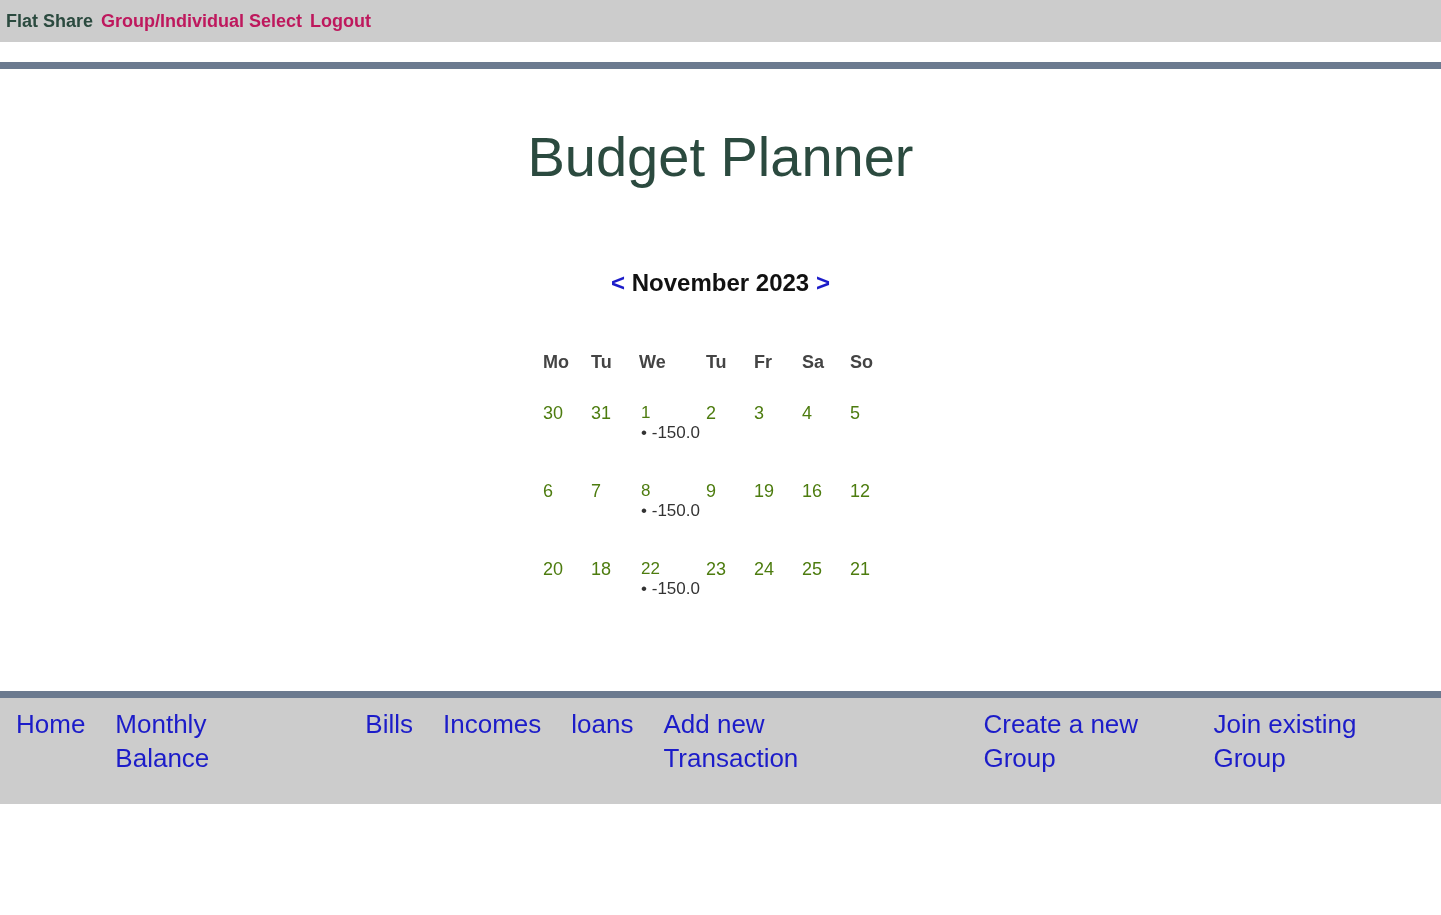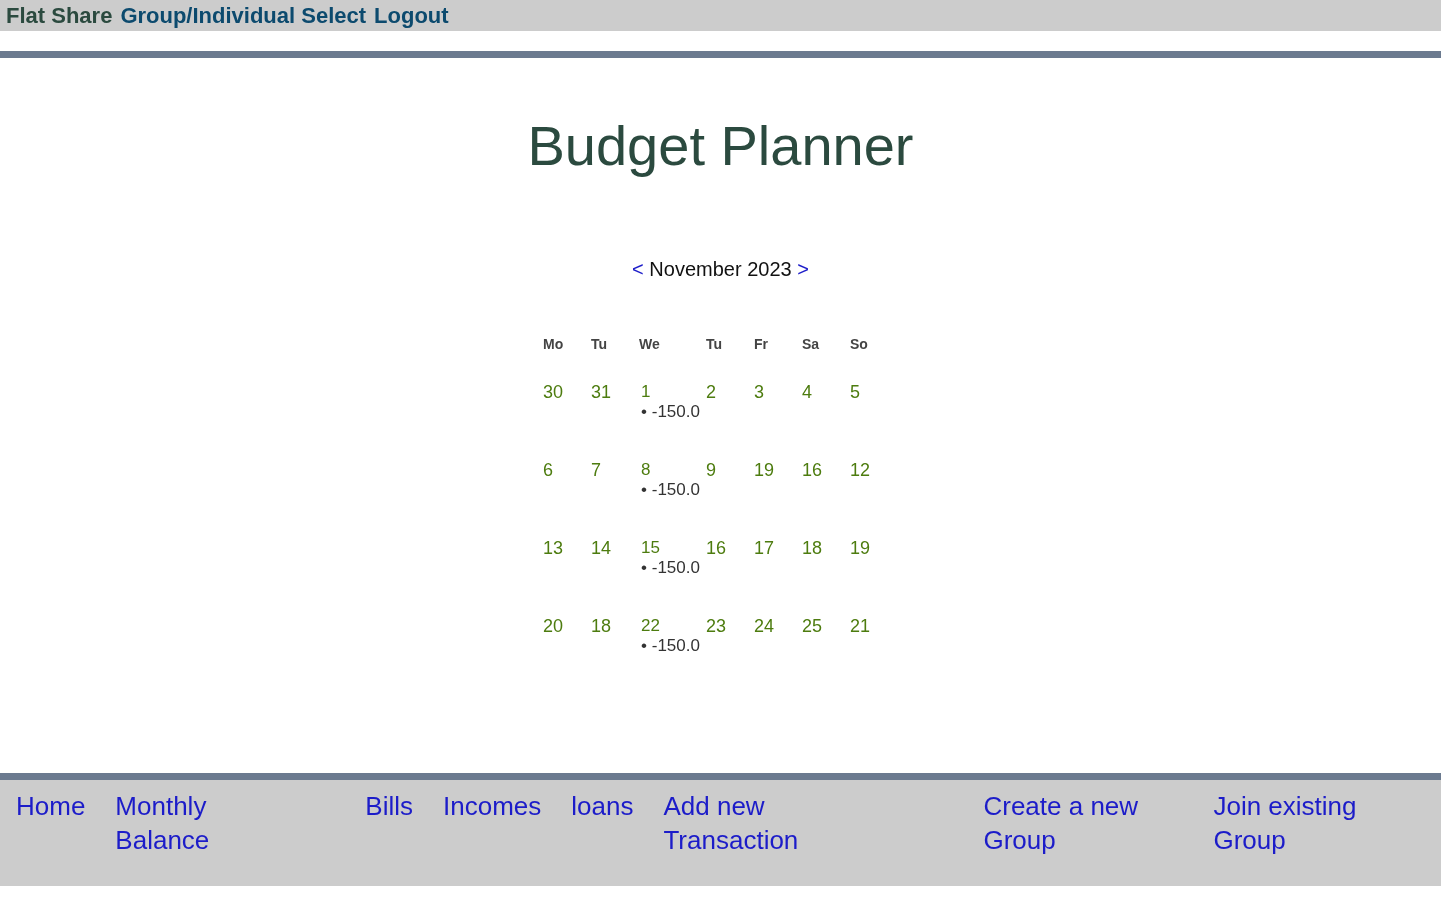--- a/index.html
+++ b/index.html
@@ -8,75 +8,75 @@
       box-sizing: border-box;
     }
     body {
       font-family: "Segoe UI", "Lucida Sans", Verdana, sans-serif;
       background: #fff;
       width: 1441px;
     }
     .top-nav {
       background: #cccccc;
       padding: 0 6px;
-      height: 31px;
+      height: 42px;
       display: flex;
       align-items: center;
-      font-size: 22px;
+      font-size: 18px;
       font-weight: bold;
     }
     .top-nav .brand {
       color: #2b4a3f;
       margin-right: 8px;
     }
     .top-nav a {
-      color: #0c4a6e;
+      color: #be185d;
       text-decoration: none;
       margin-right: 8px;
     }
     .hr-bar {
       height: 7px;
       background: #6b7a8f;
       margin-top: 20px;
     }
     .main {
       text-align: center;
       padding-top: 55px;
-      padding-bottom: 75px;
+      padding-bottom: 50px;
     }
     .page-title {
       color: #2b4a3f;
       font-size: 56px;
       font-weight: 500;
       margin-bottom: 80px;
     }
     .month-row {
-      font-size: 20px;
-      font-weight: normal;
+      font-size: 24px;
+      font-weight: bold;
       margin-bottom: 55px;
     }
     .month-row .nav-arrow {
       color: #1c1cc9;
       text-decoration: none;
       cursor: pointer;
     }
     .month-row .month-label {
       color: #111;
     }
     .calendar {
       display: inline-block;
       text-align: left;
     }
     .calendar table {
       border-collapse: collapse;
     }
     .calendar th {
       font-weight: 600;
       color: #444;
-      font-size: 14px;
+      font-size: 18px;
       text-align: left;
       padding: 0 12px 30px 0;
       min-width: 48px;
     }
     .calendar td {
       vertical-align: top;
       font-size: 18px;
       color: #333;
       padding: 0 6px 38px 0;
       min-width: 48px;
@@ -180,34 +180,20 @@
                 <div class="entry-line daynum">8</div>
                 <div class="entry-line"><span>• </span><span>-150.0</span></div>
               </div>
             </td>
             <td><span class="daynum">9</span></td>
             <td><span class="daynum">19</span></td>
             <td><span class="daynum">16</span></td>
             <td><span class="daynum">12</span></td>
           </tr>
           <tr>
-            <td><span class="daynum">13</span></td>
-            <td><span class="daynum">14</span></td>
-            <td>
-              <div class="entry">
-                <div class="entry-line daynum">15</div>
-                <div class="entry-line"><span>• </span><span>-150.0</span></div>
-              </div>
-            </td>
-            <td><span class="daynum">16</span></td>
-            <td><span class="daynum">17</span></td>
-            <td><span class="daynum">18</span></td>
-            <td><span class="daynum">19</span></td>
-          </tr>
-          <tr>
             <td><span class="daynum">20</span></td>
             <td><span class="daynum">18</span></td>
             <td>
               <div class="entry">
                 <div class="entry-line daynum">22</div>
                 <div class="entry-line"><span>• </span><span>-150.0</span></div>
               </div>
             </td>
             <td><span class="daynum">23</span></td>
             <td><span class="daynum">24</span></td>

